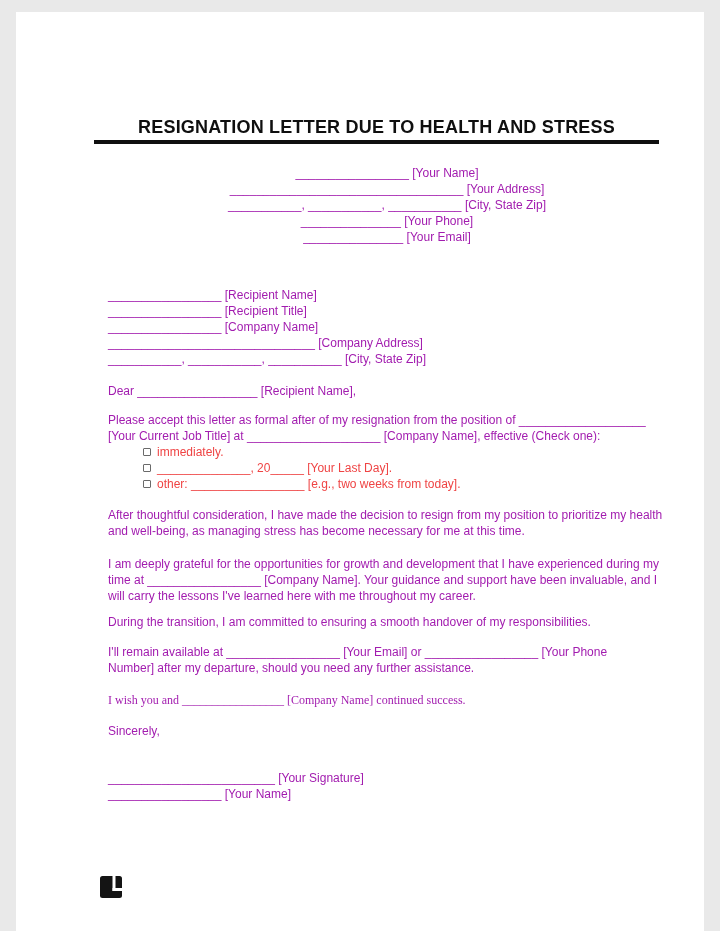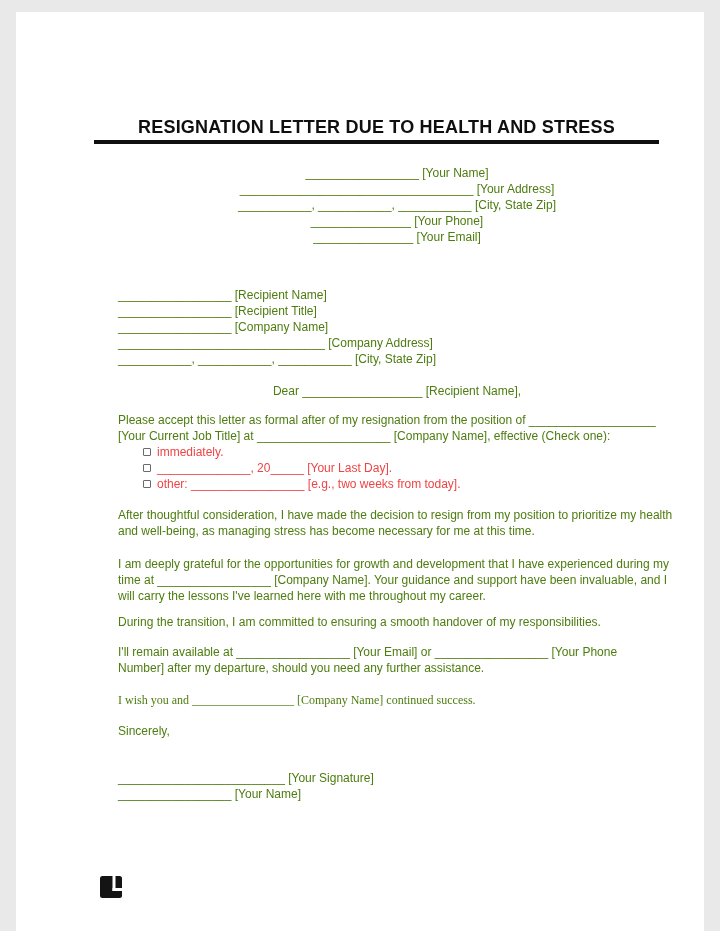--- a/index.html
+++ b/index.html
@@ -30,31 +30,31 @@
   .title-rule {
     position: absolute;
     top: 128px;
     left: 78px;
     width: 565px;
     height: 4px;
     background: #0f0f0f;
   }
   .block {
     position: absolute;
-    left: 102px;
+    left: 92px;
     width: 558px;
     font-size: 12px;
     line-height: 16px;
     white-space: pre-line;
-    color: #4d7c0f;
+    color: #a21caf;
   }
   .sender-block   { top: 153px; text-align: center; }
   .date-line      { top: 245px; }
   .recipient-block{ top: 275px; }
-  .salutation     { top: 371px; text-align: center; }
+  .salutation     { top: 371px; }
   .para-1         { top: 400px; }
   .options        { position: absolute; left: 127px; top: 432px; width: 500px;
                     font-size: 12px; line-height: 16px; color: #ef4444; }
   .option-row     { height: 16px; display: flex; align-items: center; }
   .checkbox {
     display: inline-block;
     width: 8px; height: 8px;
     border: 1px solid #6a6a6a;
     border-radius: 1px;
     background: #fff;

